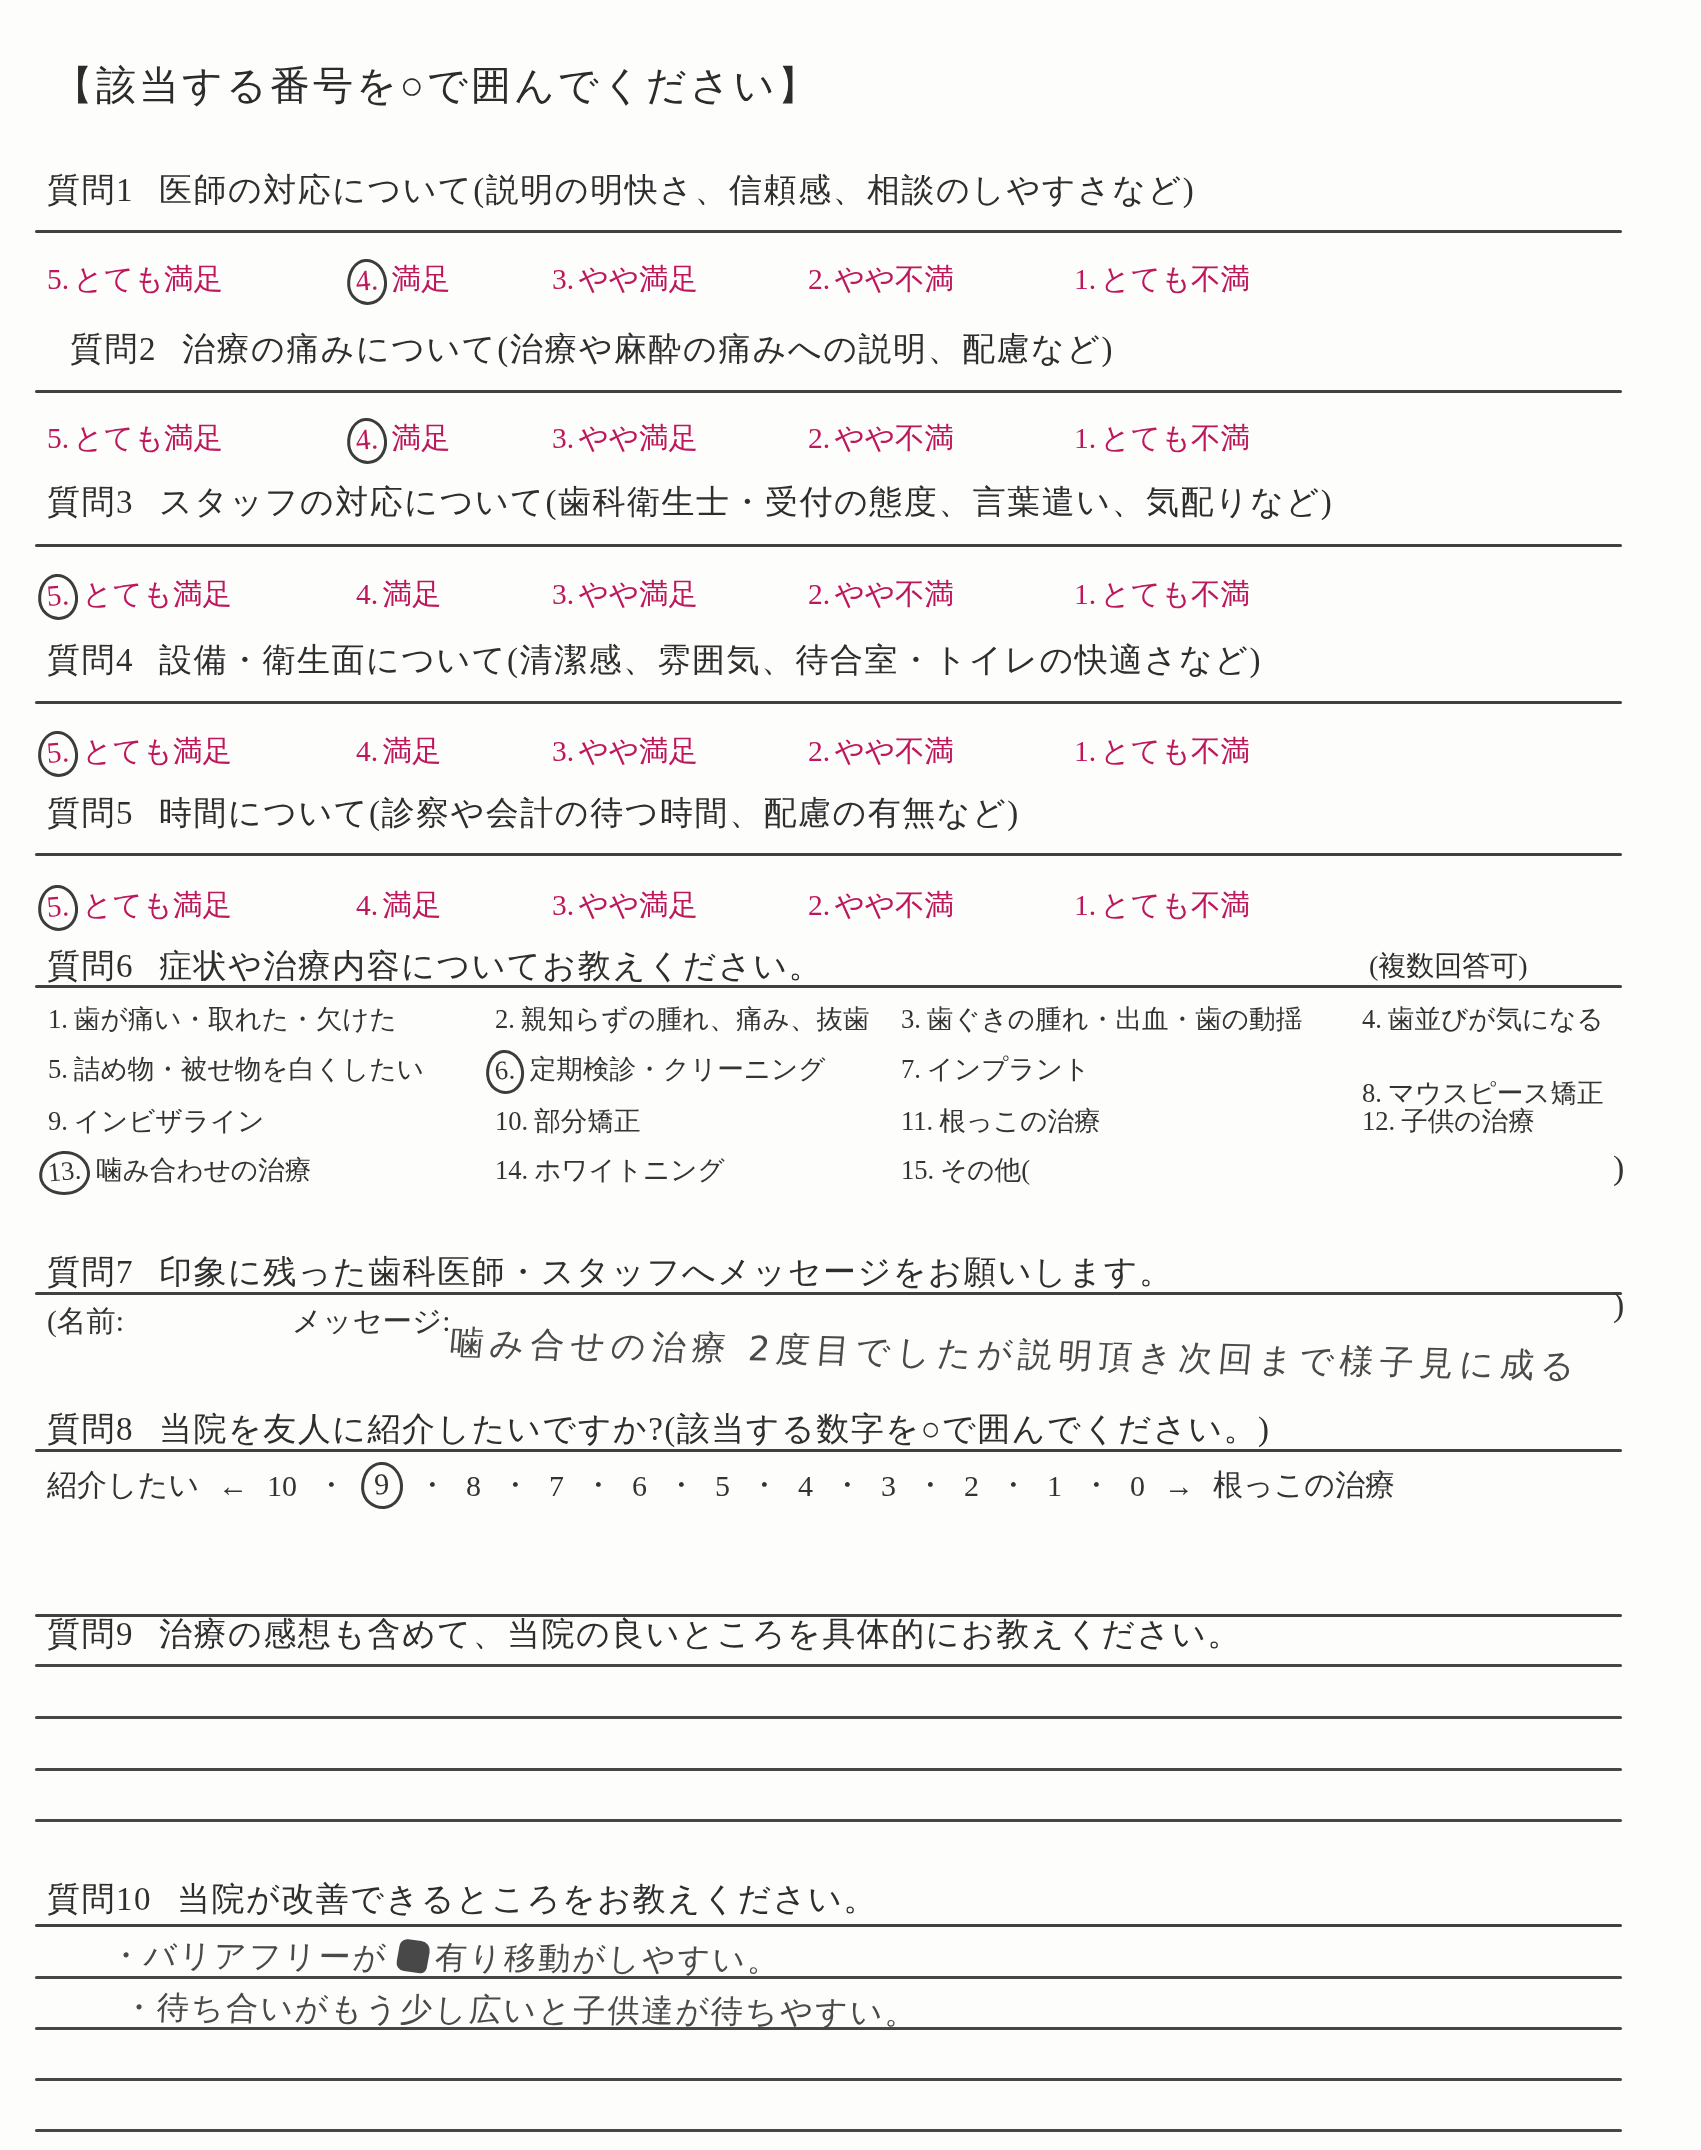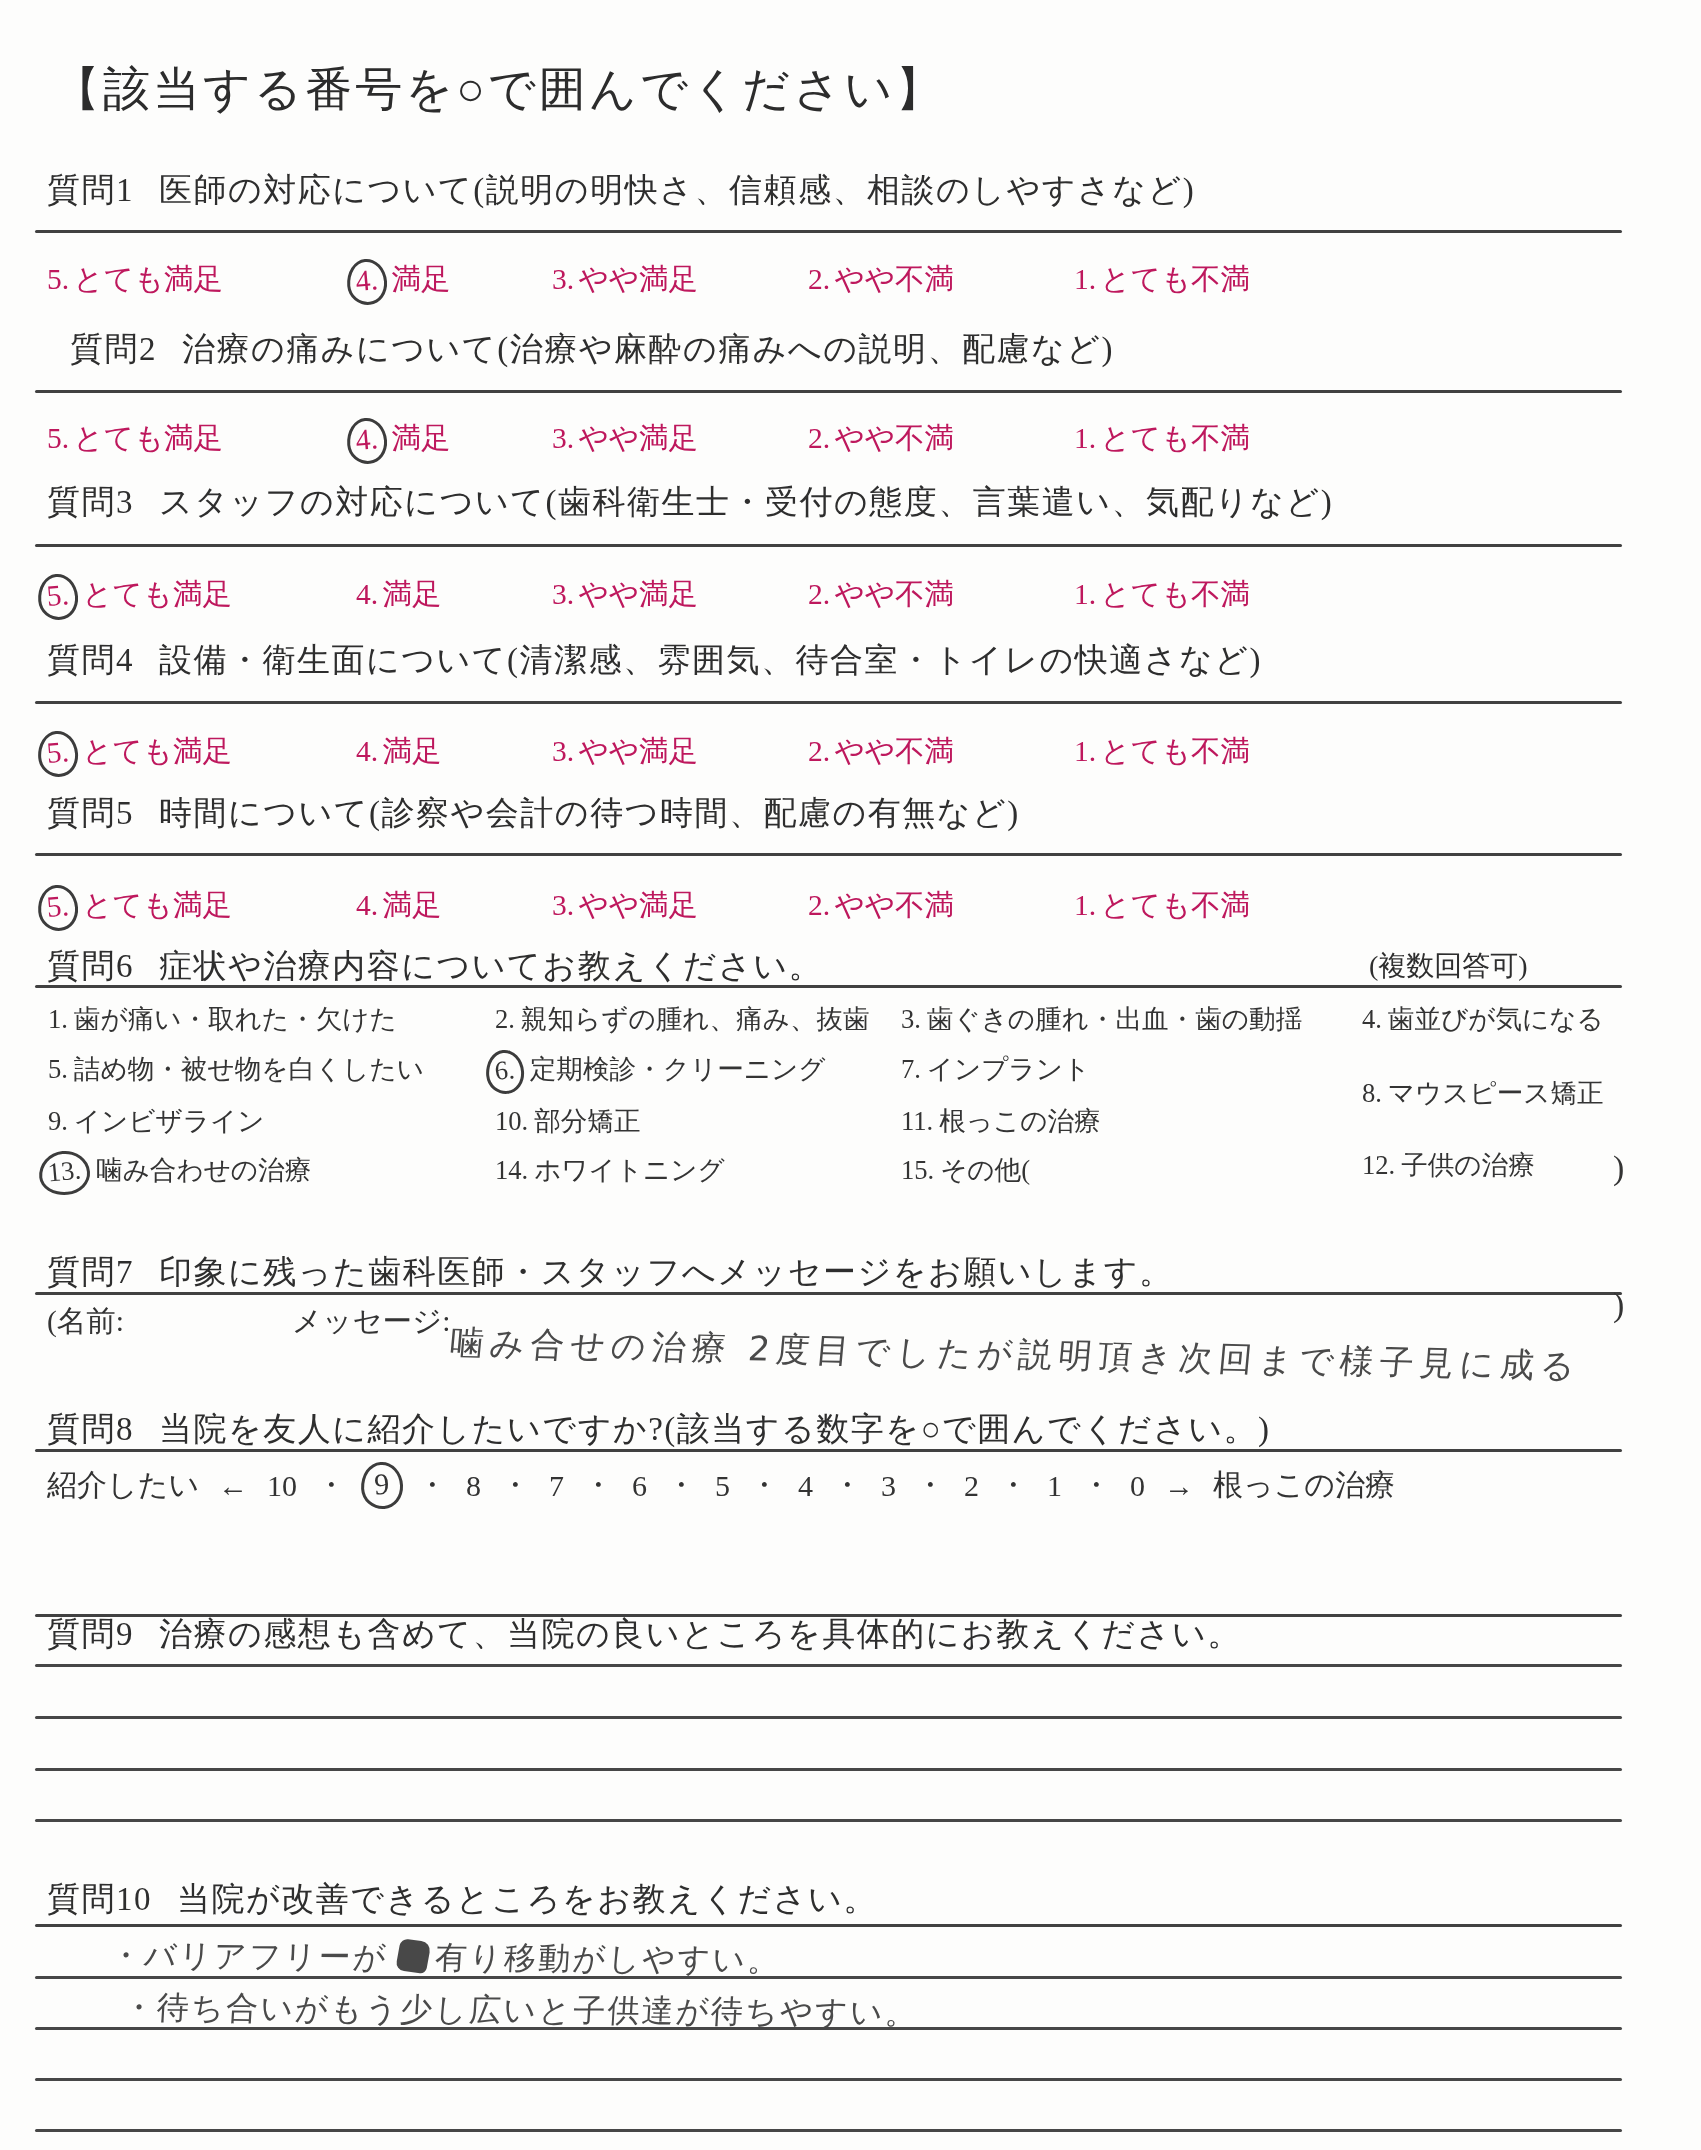--- a/index.html
+++ b/index.html
@@ -3,21 +3,21 @@
 <meta charset="utf-8">
 <style>
   html,body{margin:0;padding:0;background:#ffffff;}
   .page{
     position:relative; width:1701px; height:2151px; background:#fdfdfc;
     font-family:"Liberation Serif","DejaVu Serif",serif; color:#333;
     overflow:hidden;
   }
   .abs{position:absolute;}
   .grp{display:contents;}
-  .page-title{font-size:47px; letter-spacing:3px; color:#2c2c2c; white-space:nowrap;}
+  .page-title{font-size:40px; letter-spacing:3px; color:#2c2c2c; white-space:nowrap;}
   .qheader{font-size:33px; color:#2e2e2e; letter-spacing:1.5px; white-space:nowrap;}
   .qlabel{margin-right:25px;}
   .rule{left:35px; width:1587px; height:3px; background:#414141; border-radius:1.5px;}
   .ansline{left:35px; width:1587px; height:3px; background:#474747; border-radius:1.5px;}
   .opt{font-size:29.5px; color:#be185d; white-space:nowrap;}
   .opt .num{margin-right:4.4px;}
   .q6opt{font-size:26.6px; color:#343434; white-space:nowrap;}
   .q6opt .num{margin-right:5.9px;}
   .note{font-size:28px; color:#2e2e2e; white-space:nowrap;}
   .fieldlabel{font-size:29.5px; color:#343434; white-space:nowrap;}
@@ -129,21 +129,21 @@
     <span class="abs q6opt" style="left:1362px; top:1001px;"><span class="num">4.</span><span>歯並びが気になる</span></span>
 
     <span class="abs q6opt" style="left:48px; top:1051px;"><span class="num">5.</span><span>詰め物・被せ物を白くしたい</span></span>
     <span class="abs q6opt" style="left:495px; top:1051px;"><span class="num circled">6.</span><span>定期検診・クリーニング</span></span>
     <span class="abs q6opt" style="left:901px; top:1051px;"><span class="num">7.</span><span>インプラント</span></span>
     <span class="abs q6opt" style="left:1362px; top:1051px;margin-top:24px;"><span class="num">8.</span><span>マウスピース矯正</span></span>
 
     <span class="abs q6opt" style="left:48px; top:1103px;"><span class="num">9.</span><span>インビザライン</span></span>
     <span class="abs q6opt" style="left:495px; top:1103px;text-align:center;"><span class="num">10.</span><span>部分矯正</span></span>
     <span class="abs q6opt" style="left:901px; top:1103px;"><span class="num">11.</span><span>根っこの治療</span></span>
-    <span class="abs q6opt" style="left:1362px; top:1147px;"><span class="num">12.</span><span>子供の治療</span></span>
+    <span class="abs q6opt" style="left:1362px; top:1103px;"><span class="num">12.</span><span>子供の治療</span></span>
 
     <span class="abs q6opt" style="left:48px; top:1152px;"><span class="num circled">13.</span><span>噛み合わせの治療</span></span>
     <span class="abs q6opt" style="left:495px; top:1152px;"><span class="num">14.</span><span>ホワイトニング</span></span>
     <span class="abs q6opt" style="left:901px; top:1152px;"><span class="num">15.</span><span>その他(</span></span>
     <span class="abs paren" style="left:1613px; top:1149px;">)</span>
   </div>
 
   
   <div class="grp">
     <div class="abs qheader" style="left:47px; top:1250px;">

